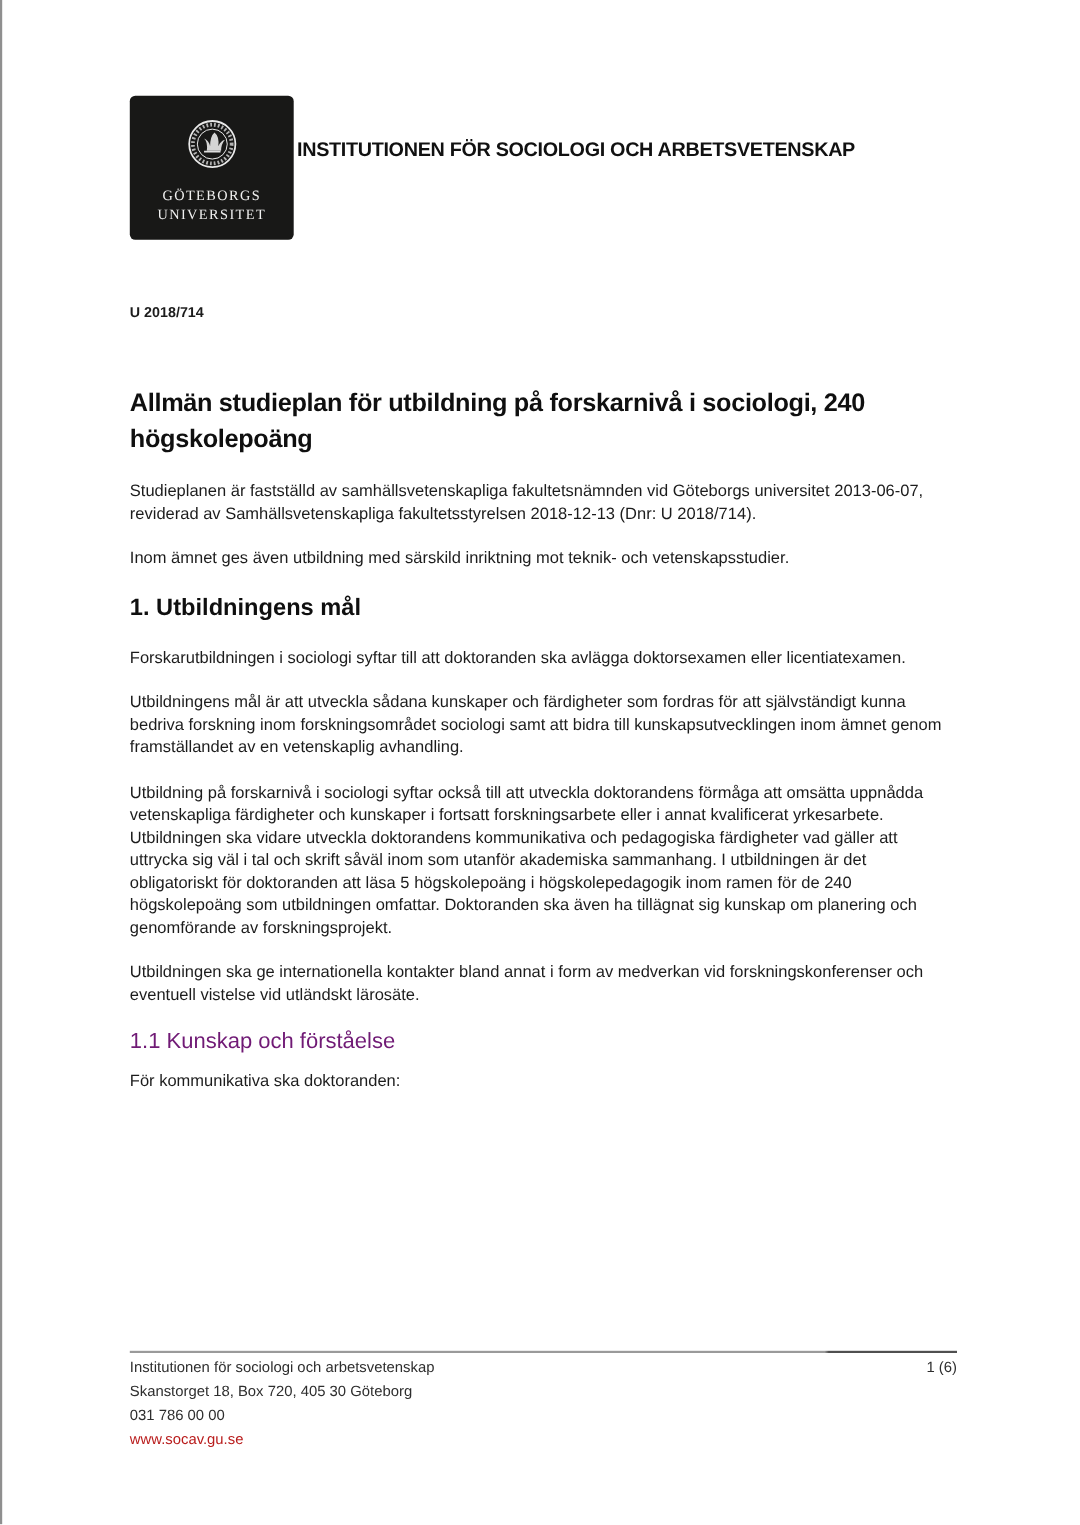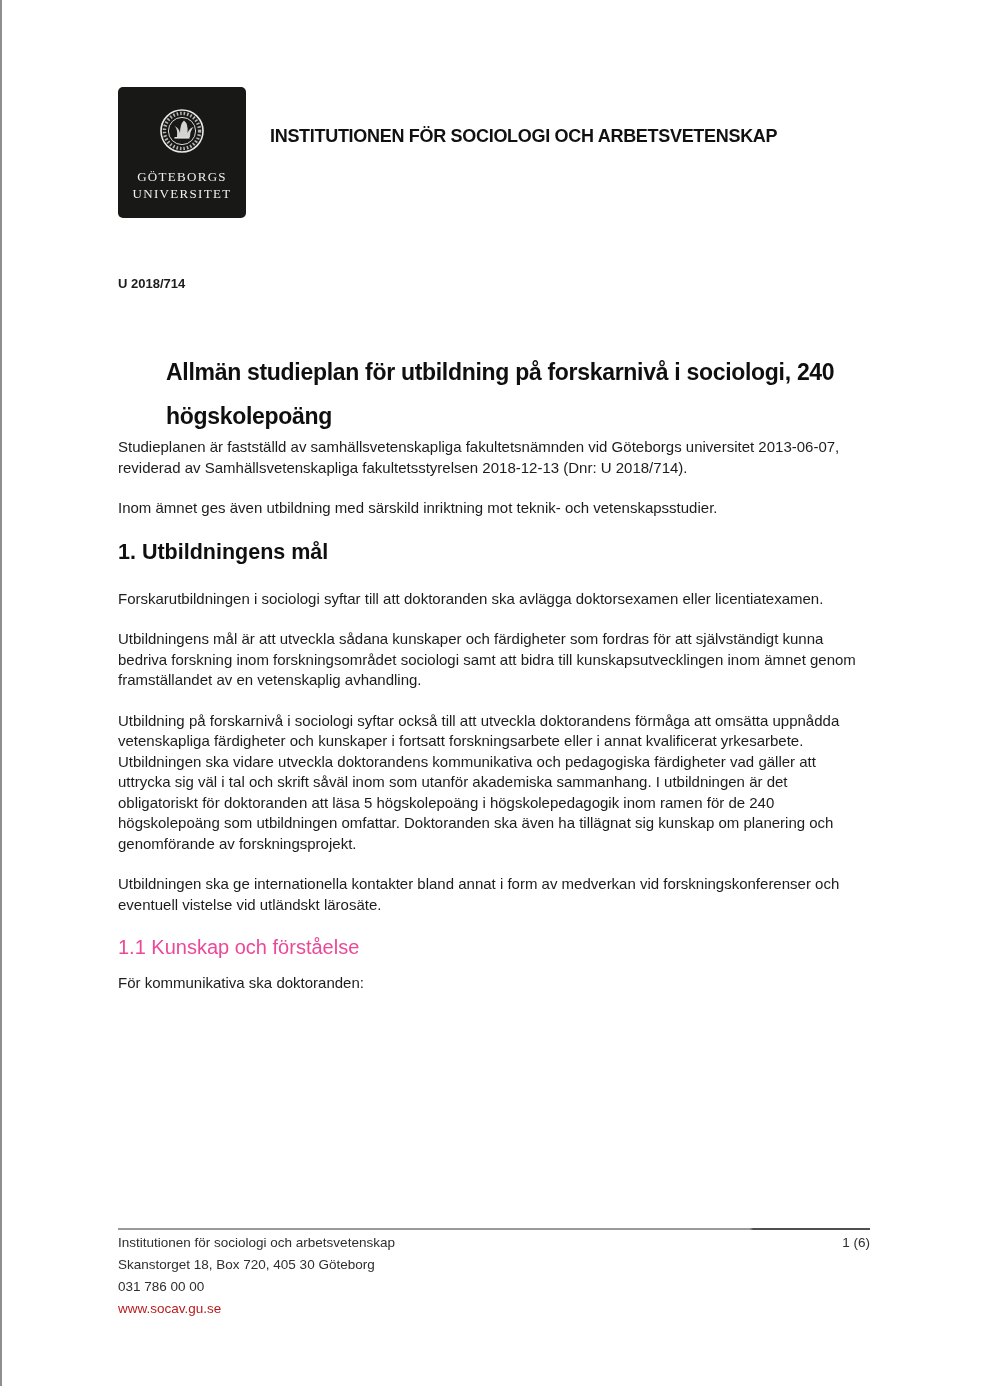--- a/index.html
+++ b/index.html
@@ -17,21 +17,21 @@
     position: absolute;
     left: 0; top: 0;
     width: 2px; height: 100%;
     background: #8f8f8f;
   }
 
   
   .logo-box {
     position: absolute;
     left: 118px; top: 87px;
-    width: 128px; height: 131px;
+    width: 149px; height: 131px;
     background: #181817;
     border-radius: 5px;
     display: flex;
     flex-direction: column;
     align-items: center;
     box-sizing: border-box;
     padding-top: 21px;
   }
   .logo-seal { margin-bottom: 10px; }
   .logo-name {
@@ -58,25 +58,24 @@
     position: absolute;
     left: 118px; top: 276px;
     font-size: 13px;
     font-weight: bold;
   }
   .doc-title {
     position: absolute;
     left: 118px; top: 350px;
     width: 800px;
     font-size: 23px;
-    line-height: 44px;
+    line-height: 32px;
     font-weight: bold;
     letter-spacing: -0.3px;
     color: #0f0f0f;
-    margin-left: 48px;
   }
 
   
   .content {
     position: absolute;
     left: 118px; top: 437px;
     width: 748px;
     font-size: 15px;
     line-height: 20.5px;
   }
@@ -86,21 +85,21 @@
     line-height: 26px;
     font-weight: bold;
     margin: 0 0 24px 0;
     color: #0f0f0f;
   }
   .h2 {
     font-size: 20px;
     line-height: 24px;
     font-weight: normal;
     margin: 12px 0 14px 0;
-    color: #ec4899;
+    color: #701a75;
   }
 
   
   .footer-rule {
     position: absolute;
     left: 118px; top: 1228px;
     width: 752px; height: 1.6px;
     background: linear-gradient(to right, #9a9a9a 0%, #9a9a9a 84%, #4f4f4f 84.5%, #4f4f4f 100%);
   }
   .footer {

